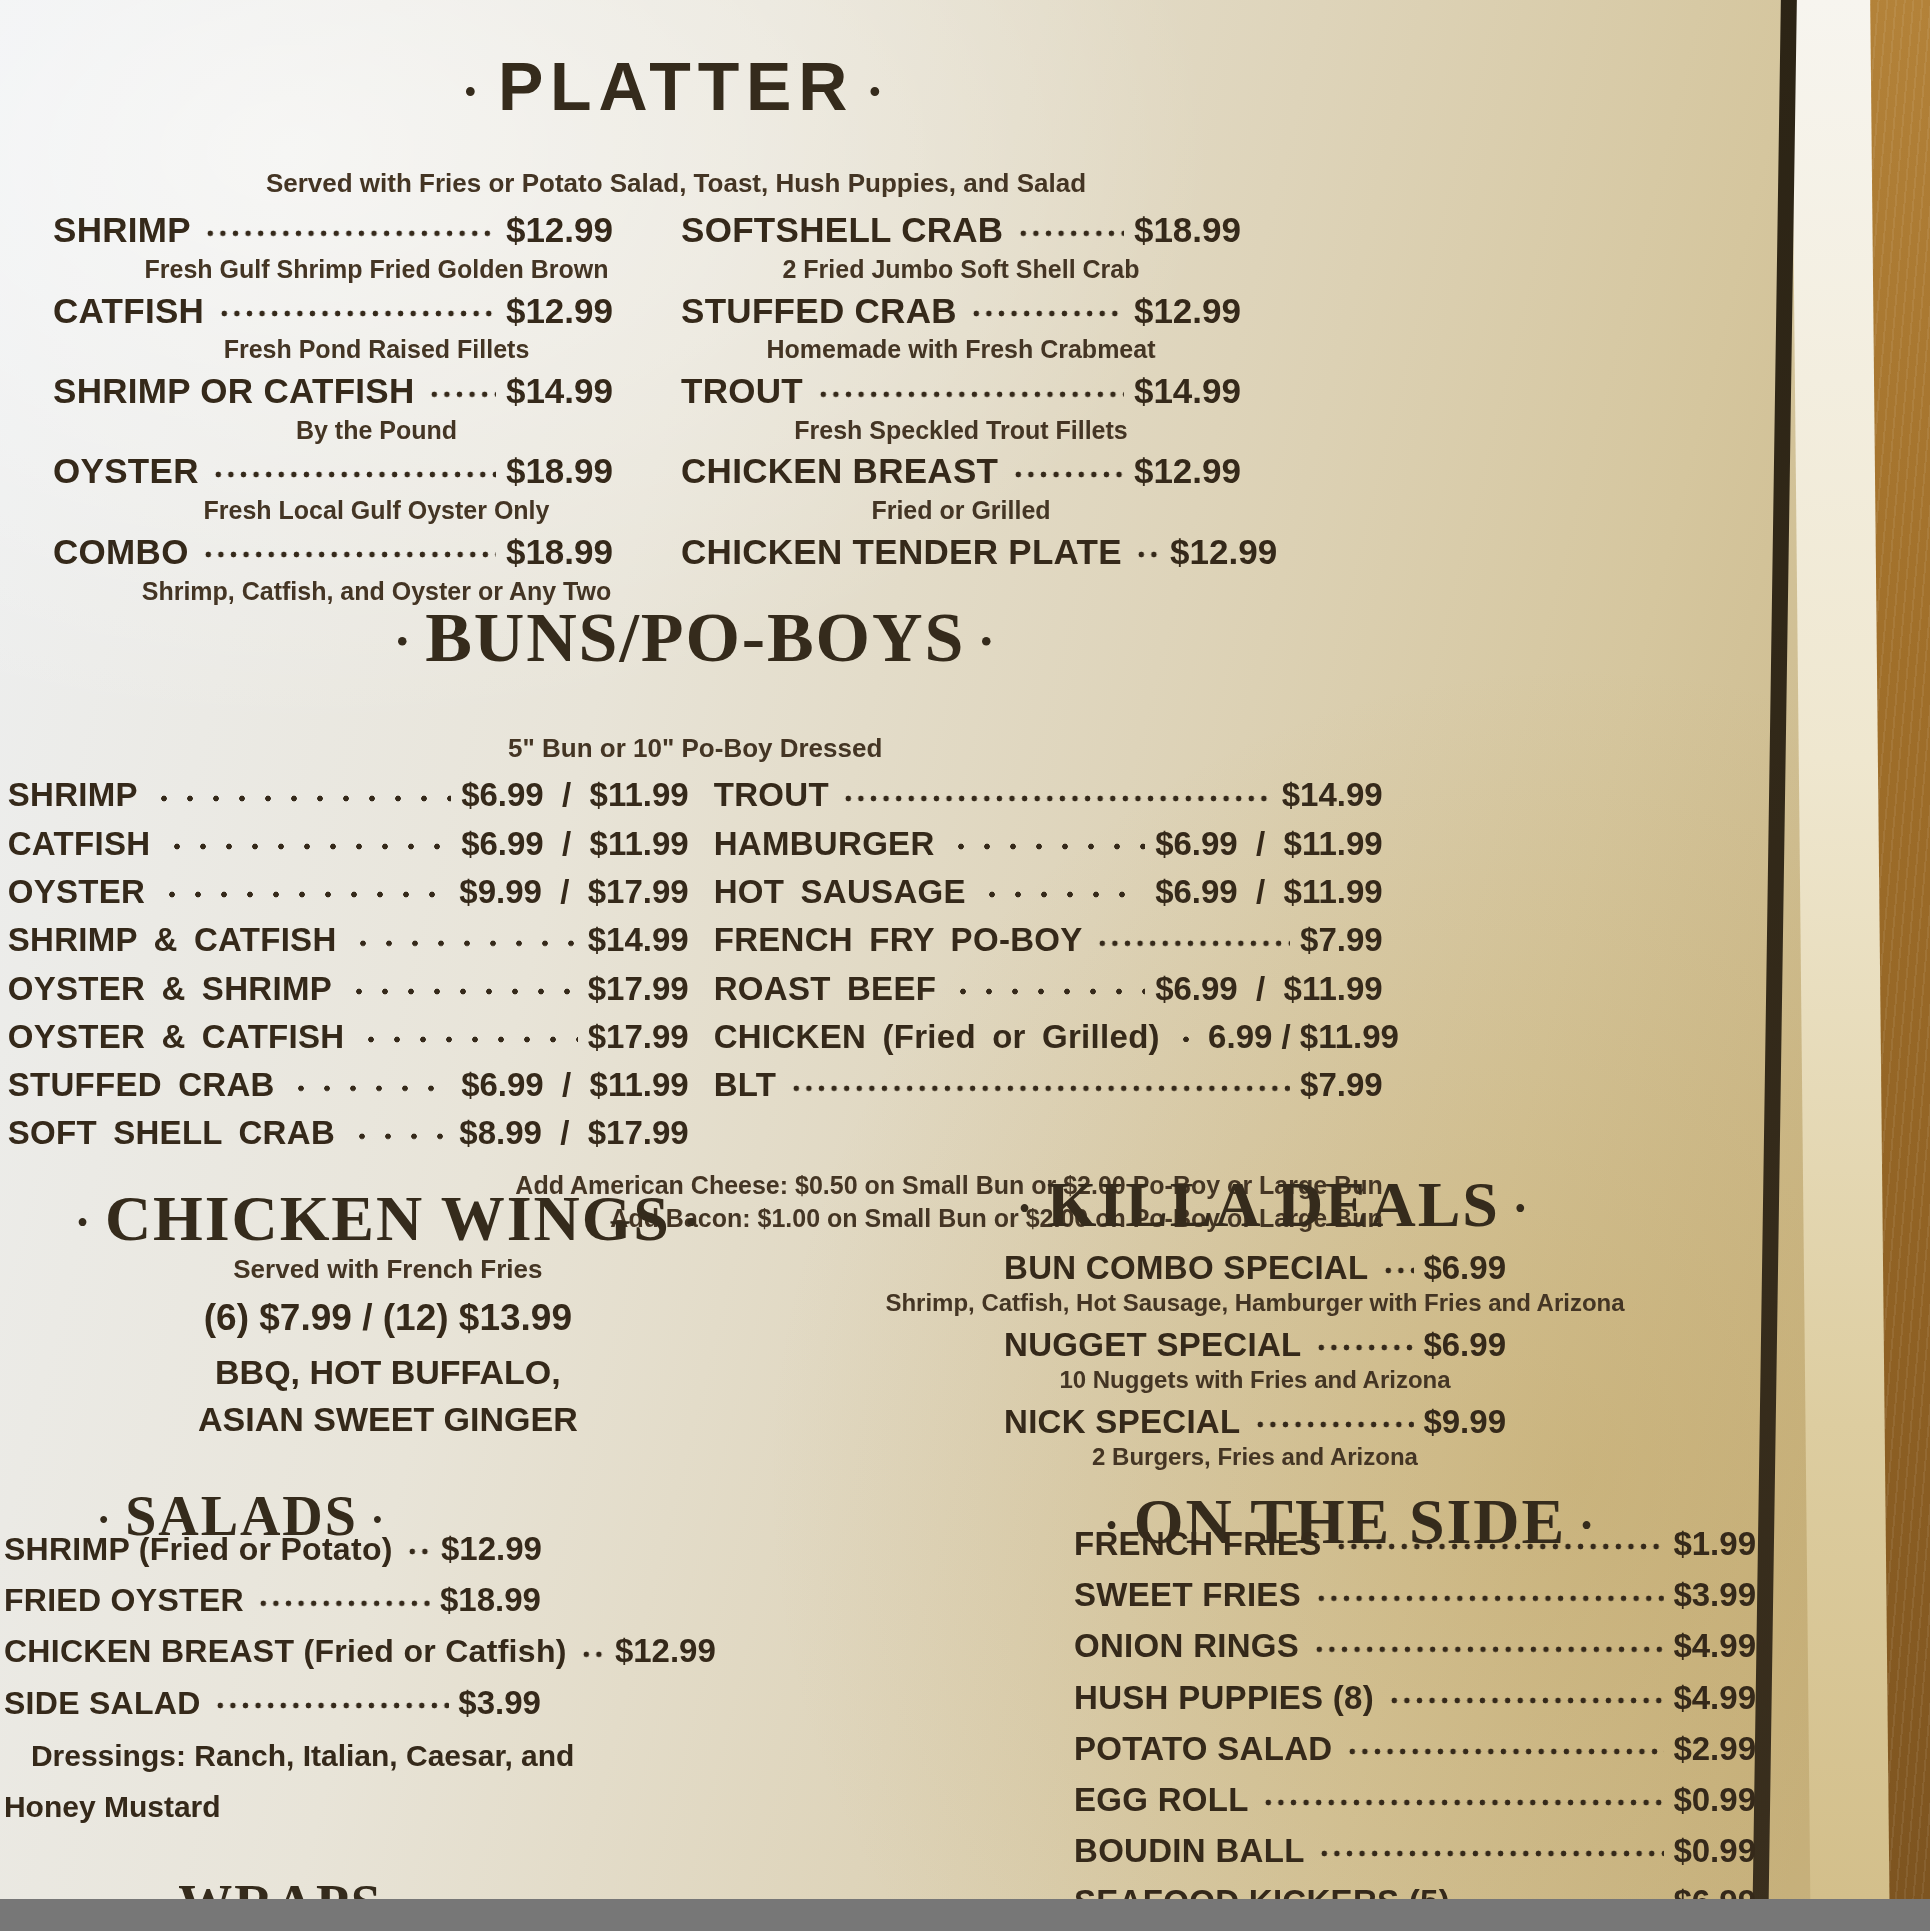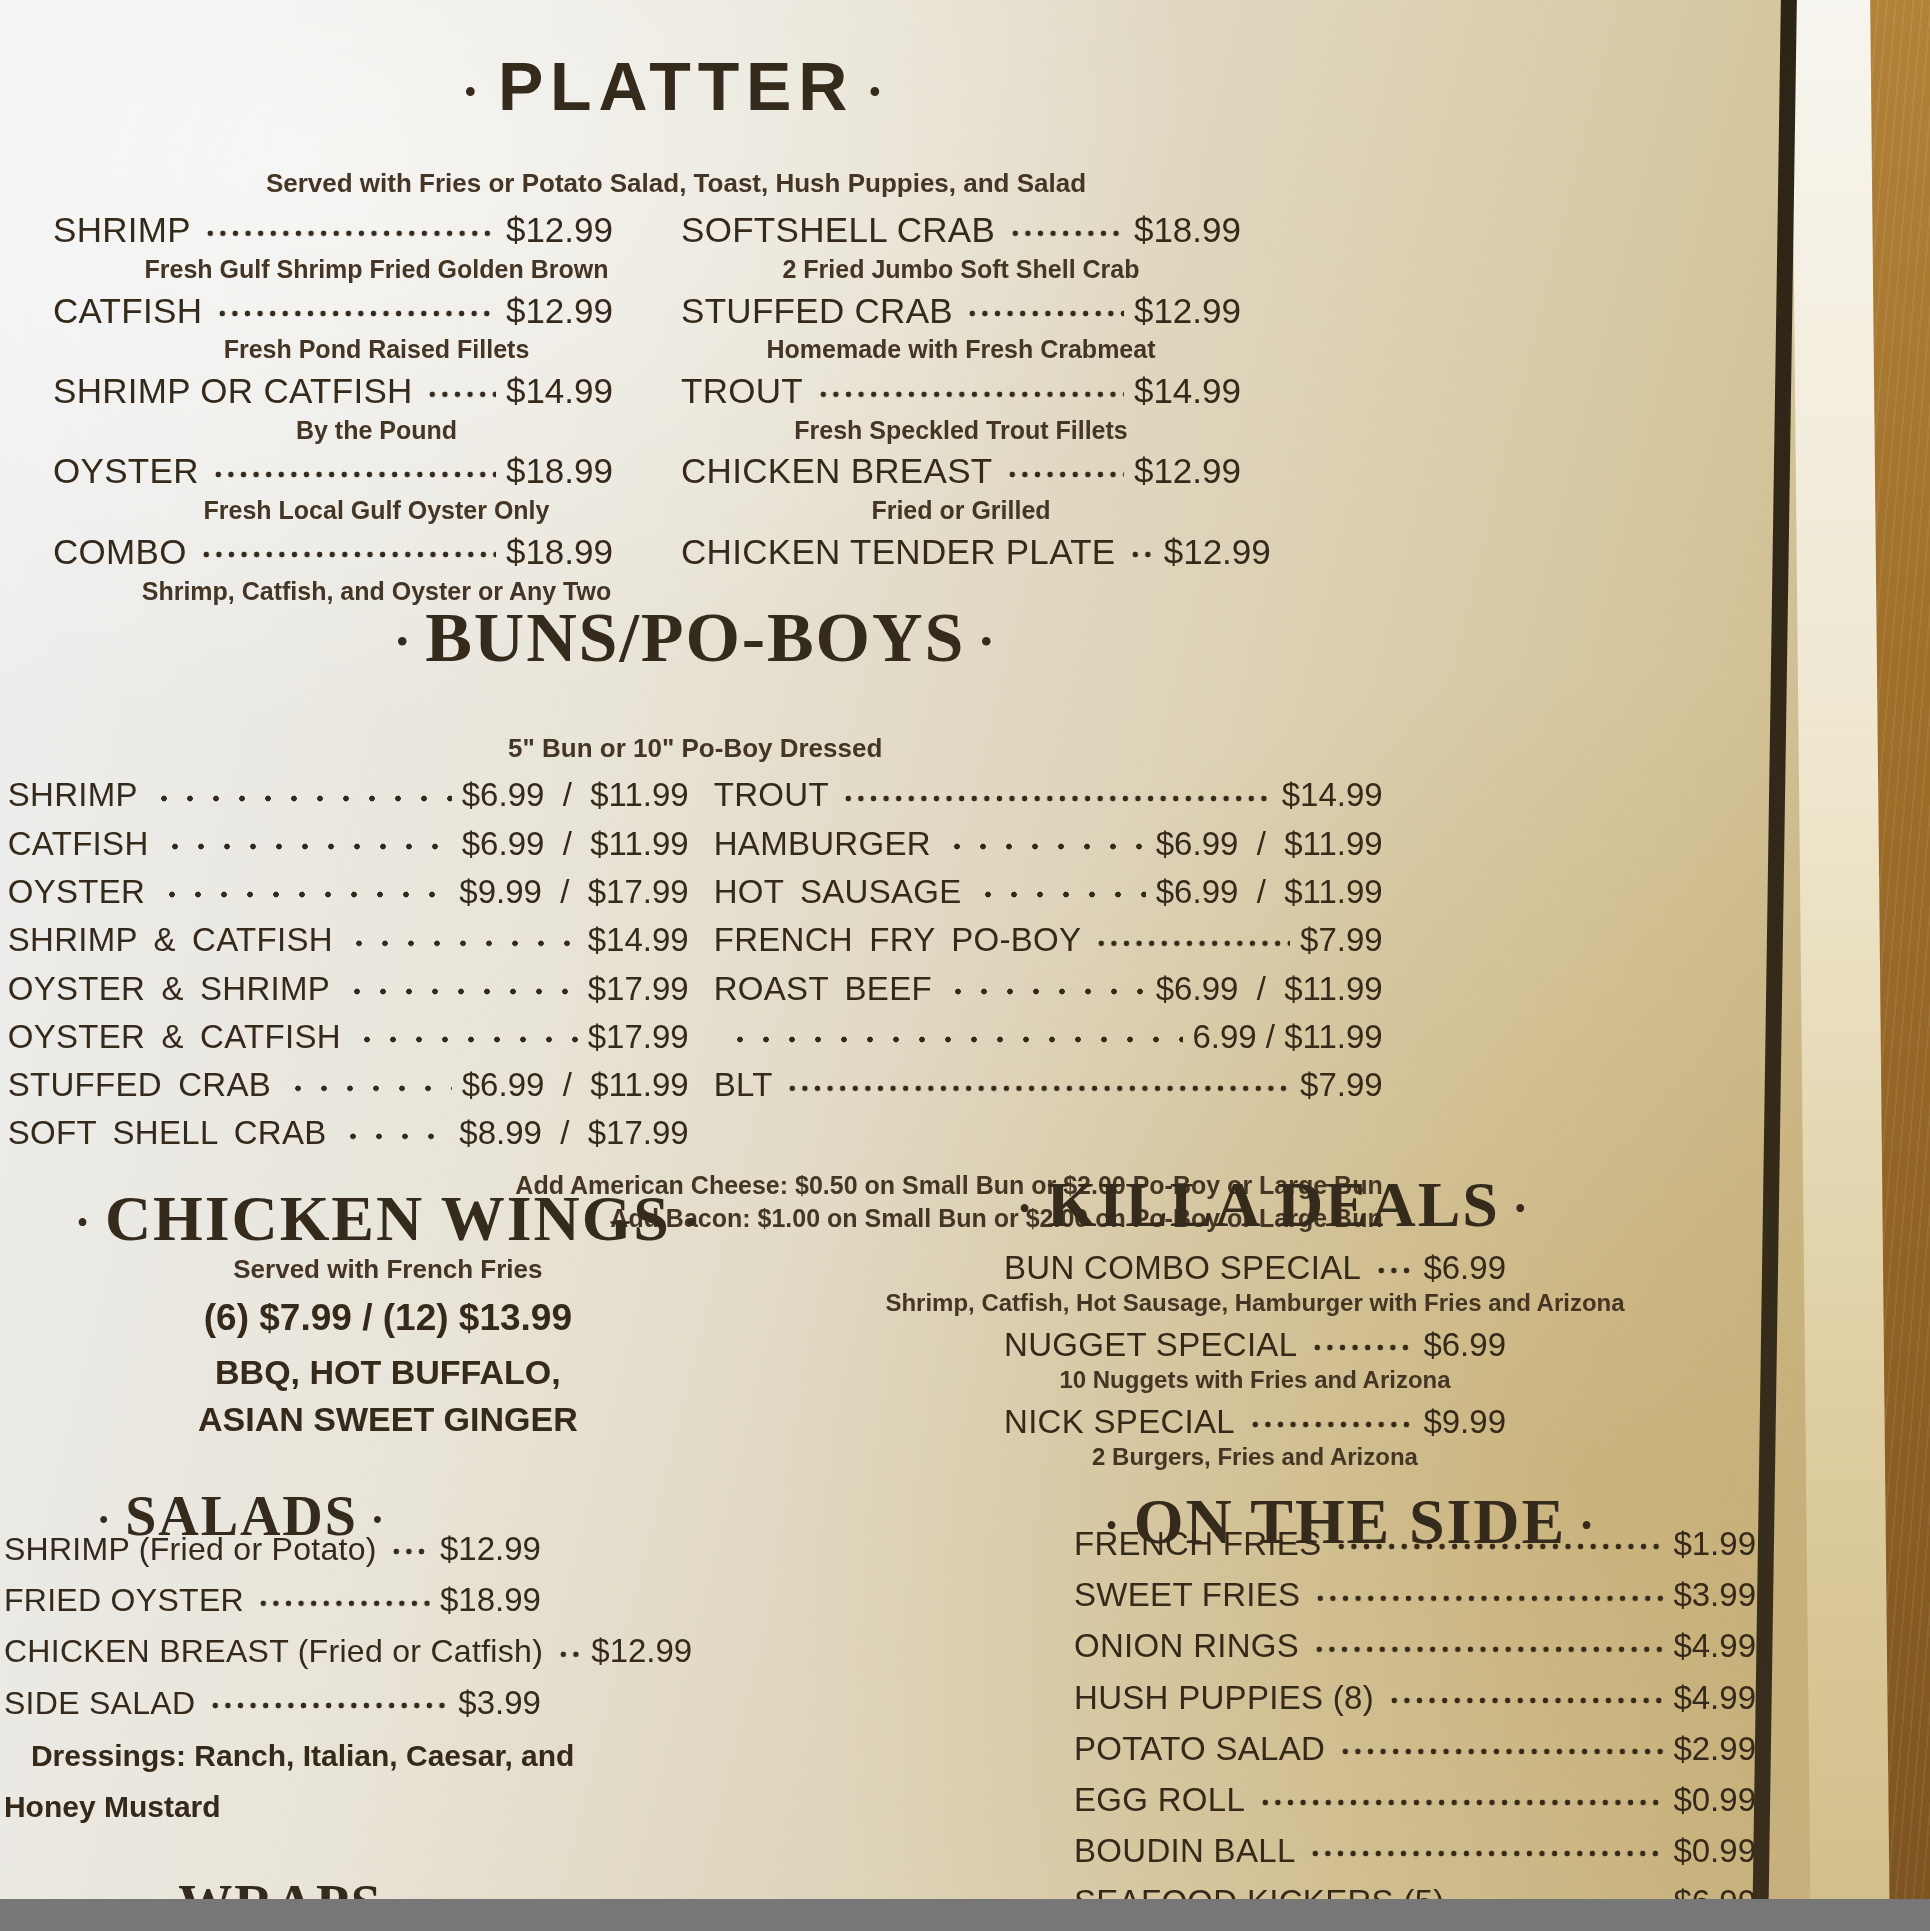--- a/index.html
+++ b/index.html
@@ -25,21 +25,21 @@
       repeating-linear-gradient(95deg, rgba(255,255,255,.07) 0 1.9px, rgba(0,0,0,0) 1.9px 8.7px),
       linear-gradient(175deg,var(--wood-light,#b8873d) 0%,#a06f2a 40%,#8f6124 72%,var(--wood-dark,#7d5420) 100%);}
 
   .sec{position:absolute;}
   .title{font-family:"Liberation Serif", serif;font-weight:700;text-align:center;
     color:#352b1c;letter-spacing:1.9px;line-height:1.05;white-space:nowrap;}
   .tdot{display:inline-block;font-size:.45em;vertical-align:.28em;margin:0 15.4px;}
   .sans-title{font-family:"Liberation Sans", sans-serif;font-weight:600;letter-spacing:6.8px;}
   .subtitle{font-weight:700;font-size:26px;text-align:center;line-height:1.2;color:var(--ink-soft,#443524);}
 
-  .row{display:flex;align-items:baseline;font-weight:400;line-height:1.2;}
+  .row{display:flex;align-items:baseline;font-weight:700;line-height:1.2;}
   .iname{font-size:33px;white-space:nowrap;letter-spacing:0.3px;}
   .iprice{font-size:33px;white-space:pre;}
   .leader{flex:1;align-self:center;height:8.7px;min-width:25px;margin:5.8px 9.7px 0 13.5px;
     background-image:radial-gradient(circle, var(--ink,#35291a) 2.5px, rgba(0,0,0,0) 3.1px);
     background-size:12.6px 8.7px;background-repeat:repeat-x;background-position:left center;}
   .leader.sparse{background-size:26px 8.7px;}
   .idesc{font-size:25px;font-weight:700;text-align:center;line-height:1.15;
     margin:0 0 5.8px;color:var(--ink-soft,#443524);}
 
   
@@ -306,20 +306,21 @@
           <div class="mrow">
             <div class="row">
               <span class="iname">ROAST BEEF</span>
               <span class="leader sparse"></span>
               <span class="iprice">$6.99  /  $11.99</span>
             </div>
           </div>
 
           <div class="mrow">
             <div class="row">
+              <span class="iname">CHICKEN (Fried or Grilled)</span>
               <span class="leader sparse"></span>
               <span class="iprice">6.99 / $11.99</span>
             </div>
           </div>
 
           <div class="mrow">
             <div class="row">
               <span class="iname">BLT</span>
               <span class="leader"></span>
               <span class="iprice">$7.99</span>

